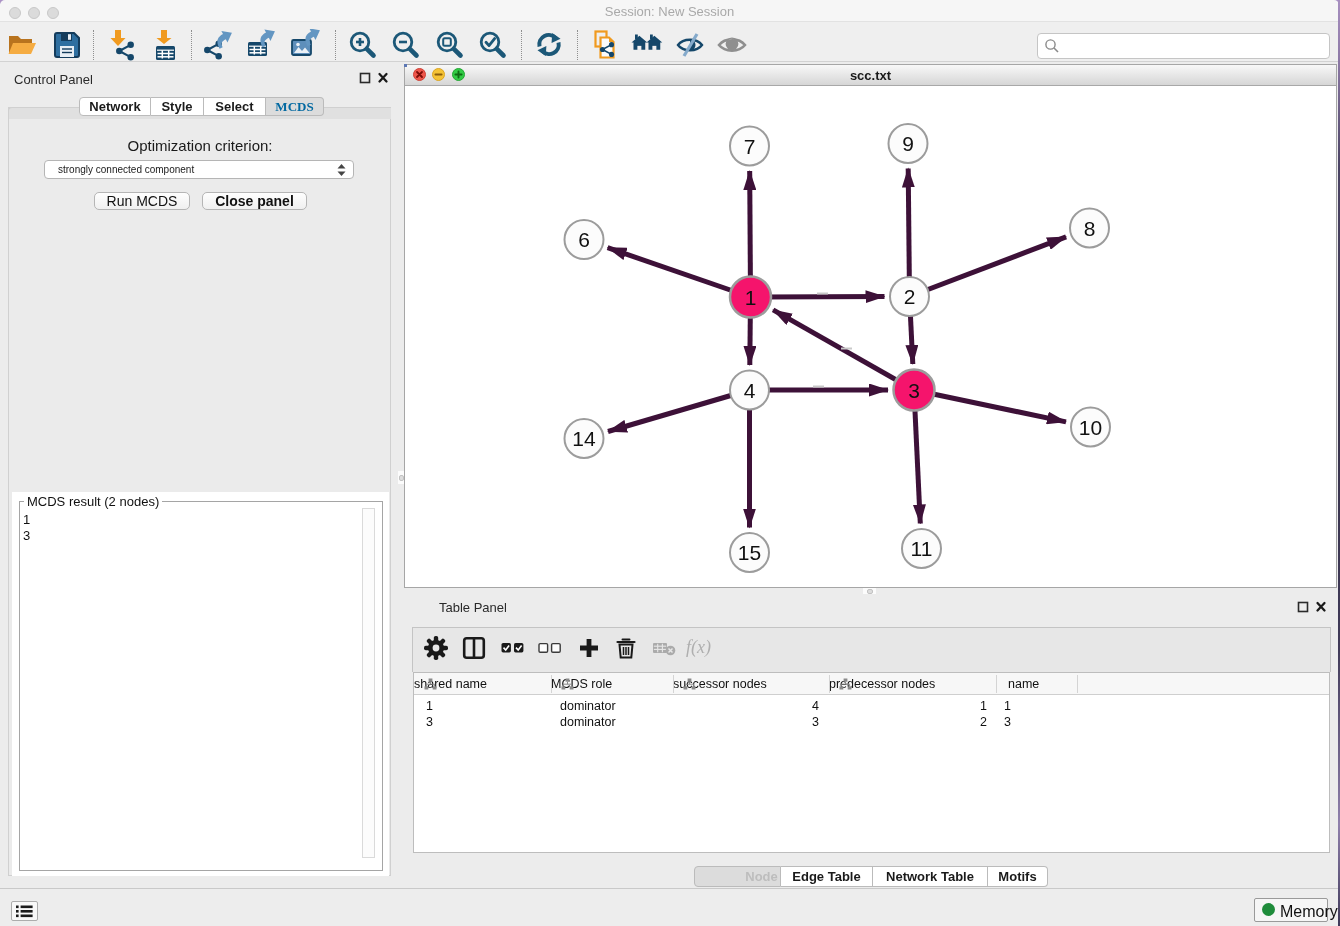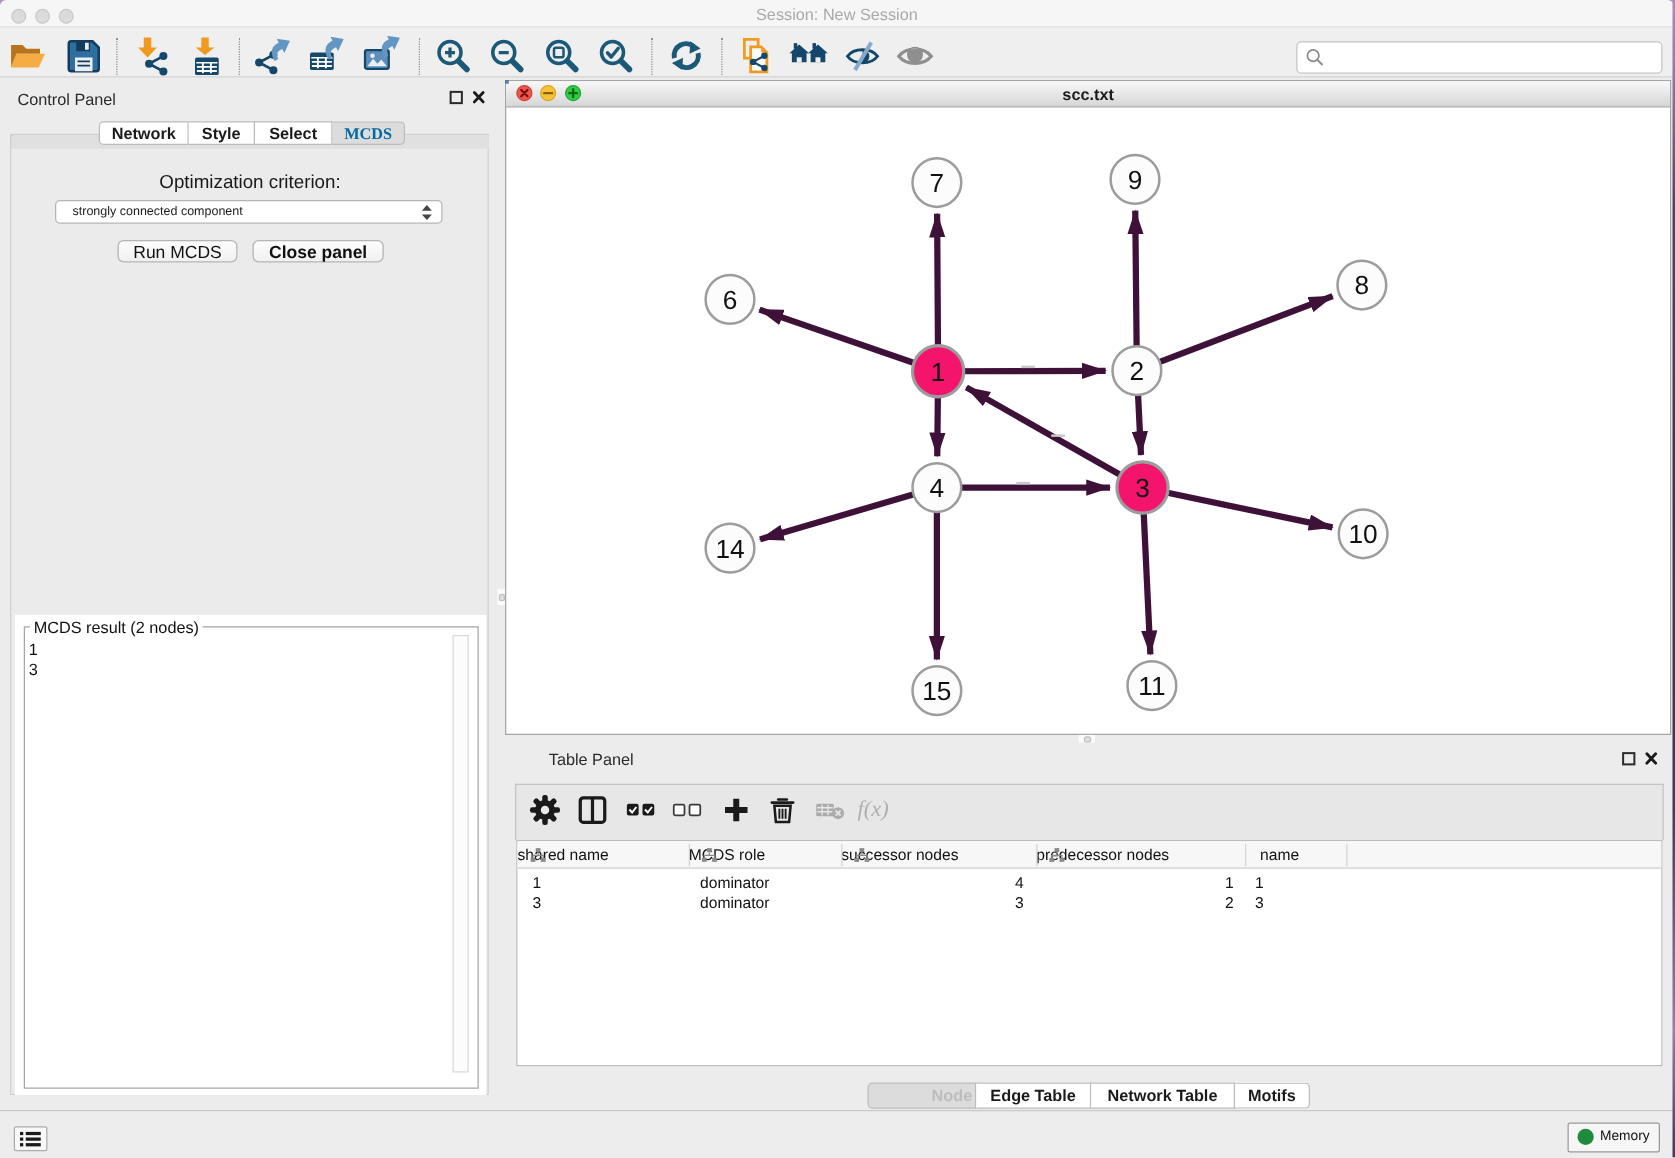--- a/index.html
+++ b/index.html
@@ -412,18 +412,18 @@
   <div style="position:absolute;left:11px;top:12px;width:27px;height:20px;background:#F8F8F8;border:1px solid #ACACAC;border-radius:2px;box-sizing:border-box;">
       <svg width="17" height="13" viewBox="0 0 17 13" style="position:absolute;left:4px;top:2.5px;">
         <rect x="0" y="0.5" width="2.6" height="2.6" fill="#1A1A1A"></rect>
         <rect x="4.6" y="0.5" width="12" height="2.6" fill="#1A1A1A"></rect>
         <rect x="0" y="5" width="2.6" height="2.6" fill="#1A1A1A"></rect>
         <rect x="4.6" y="5" width="12" height="2.6" fill="#1A1A1A"></rect>
         <rect x="0" y="9.5" width="2.6" height="2.6" fill="#1A1A1A"></rect>
         <rect x="4.6" y="9.5" width="12" height="2.6" fill="#1A1A1A"></rect>
       </svg>
     </div>
-    <div style="position:absolute;left:1254px;top:9px;width:74px;height:24px;background:#F6F6F6;border:1px solid #9A9A9A;border-radius:2px;box-sizing:border-box;font-size:11px;color:#111;">
+    <div style="position:absolute;left:1254px;top:9px;width:74px;height:24px;background:#F6F6F6;border:1px solid #9A9A9A;border-radius:2px;box-sizing:border-box;font-size:16px;color:#111;">
       <div style="position:absolute;left:7px;top:4px;width:13px;height:13px;border-radius:50%;background:#1F8C3B;"></div>
       <span style="position:absolute;left:25px;top:3.5px;">Memory</span>
     </div>
 </div>
 <div class="abs" id="wall-right"></div>
 
 </body></html>

